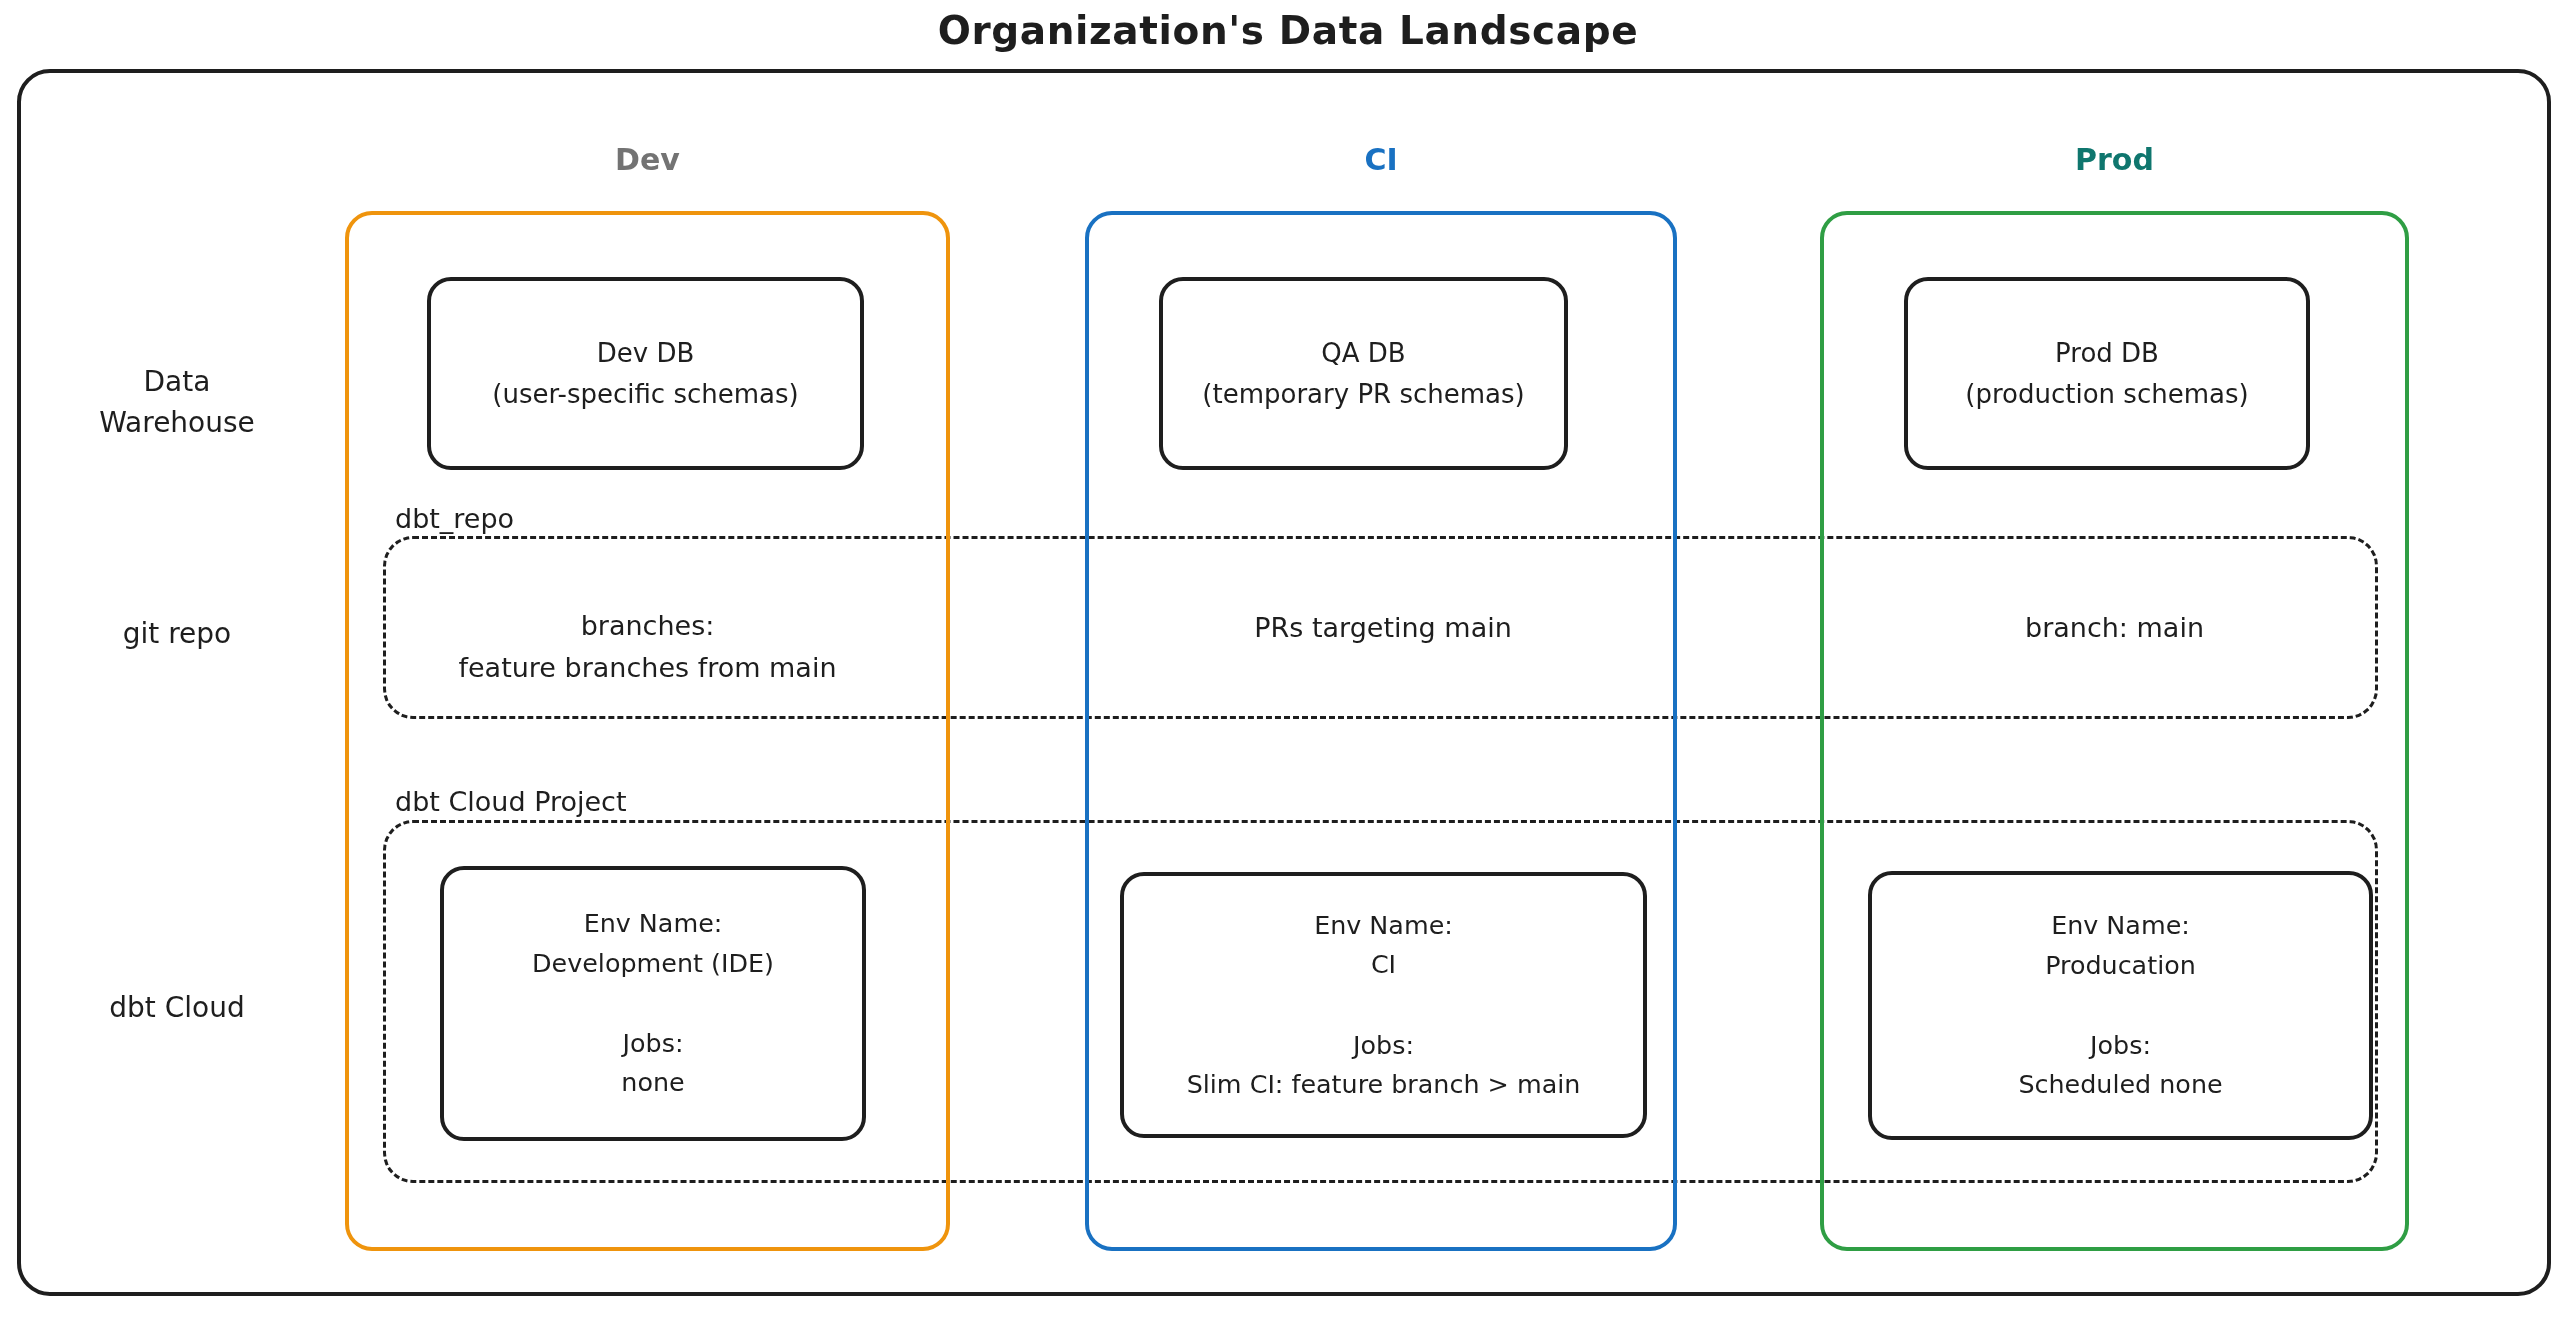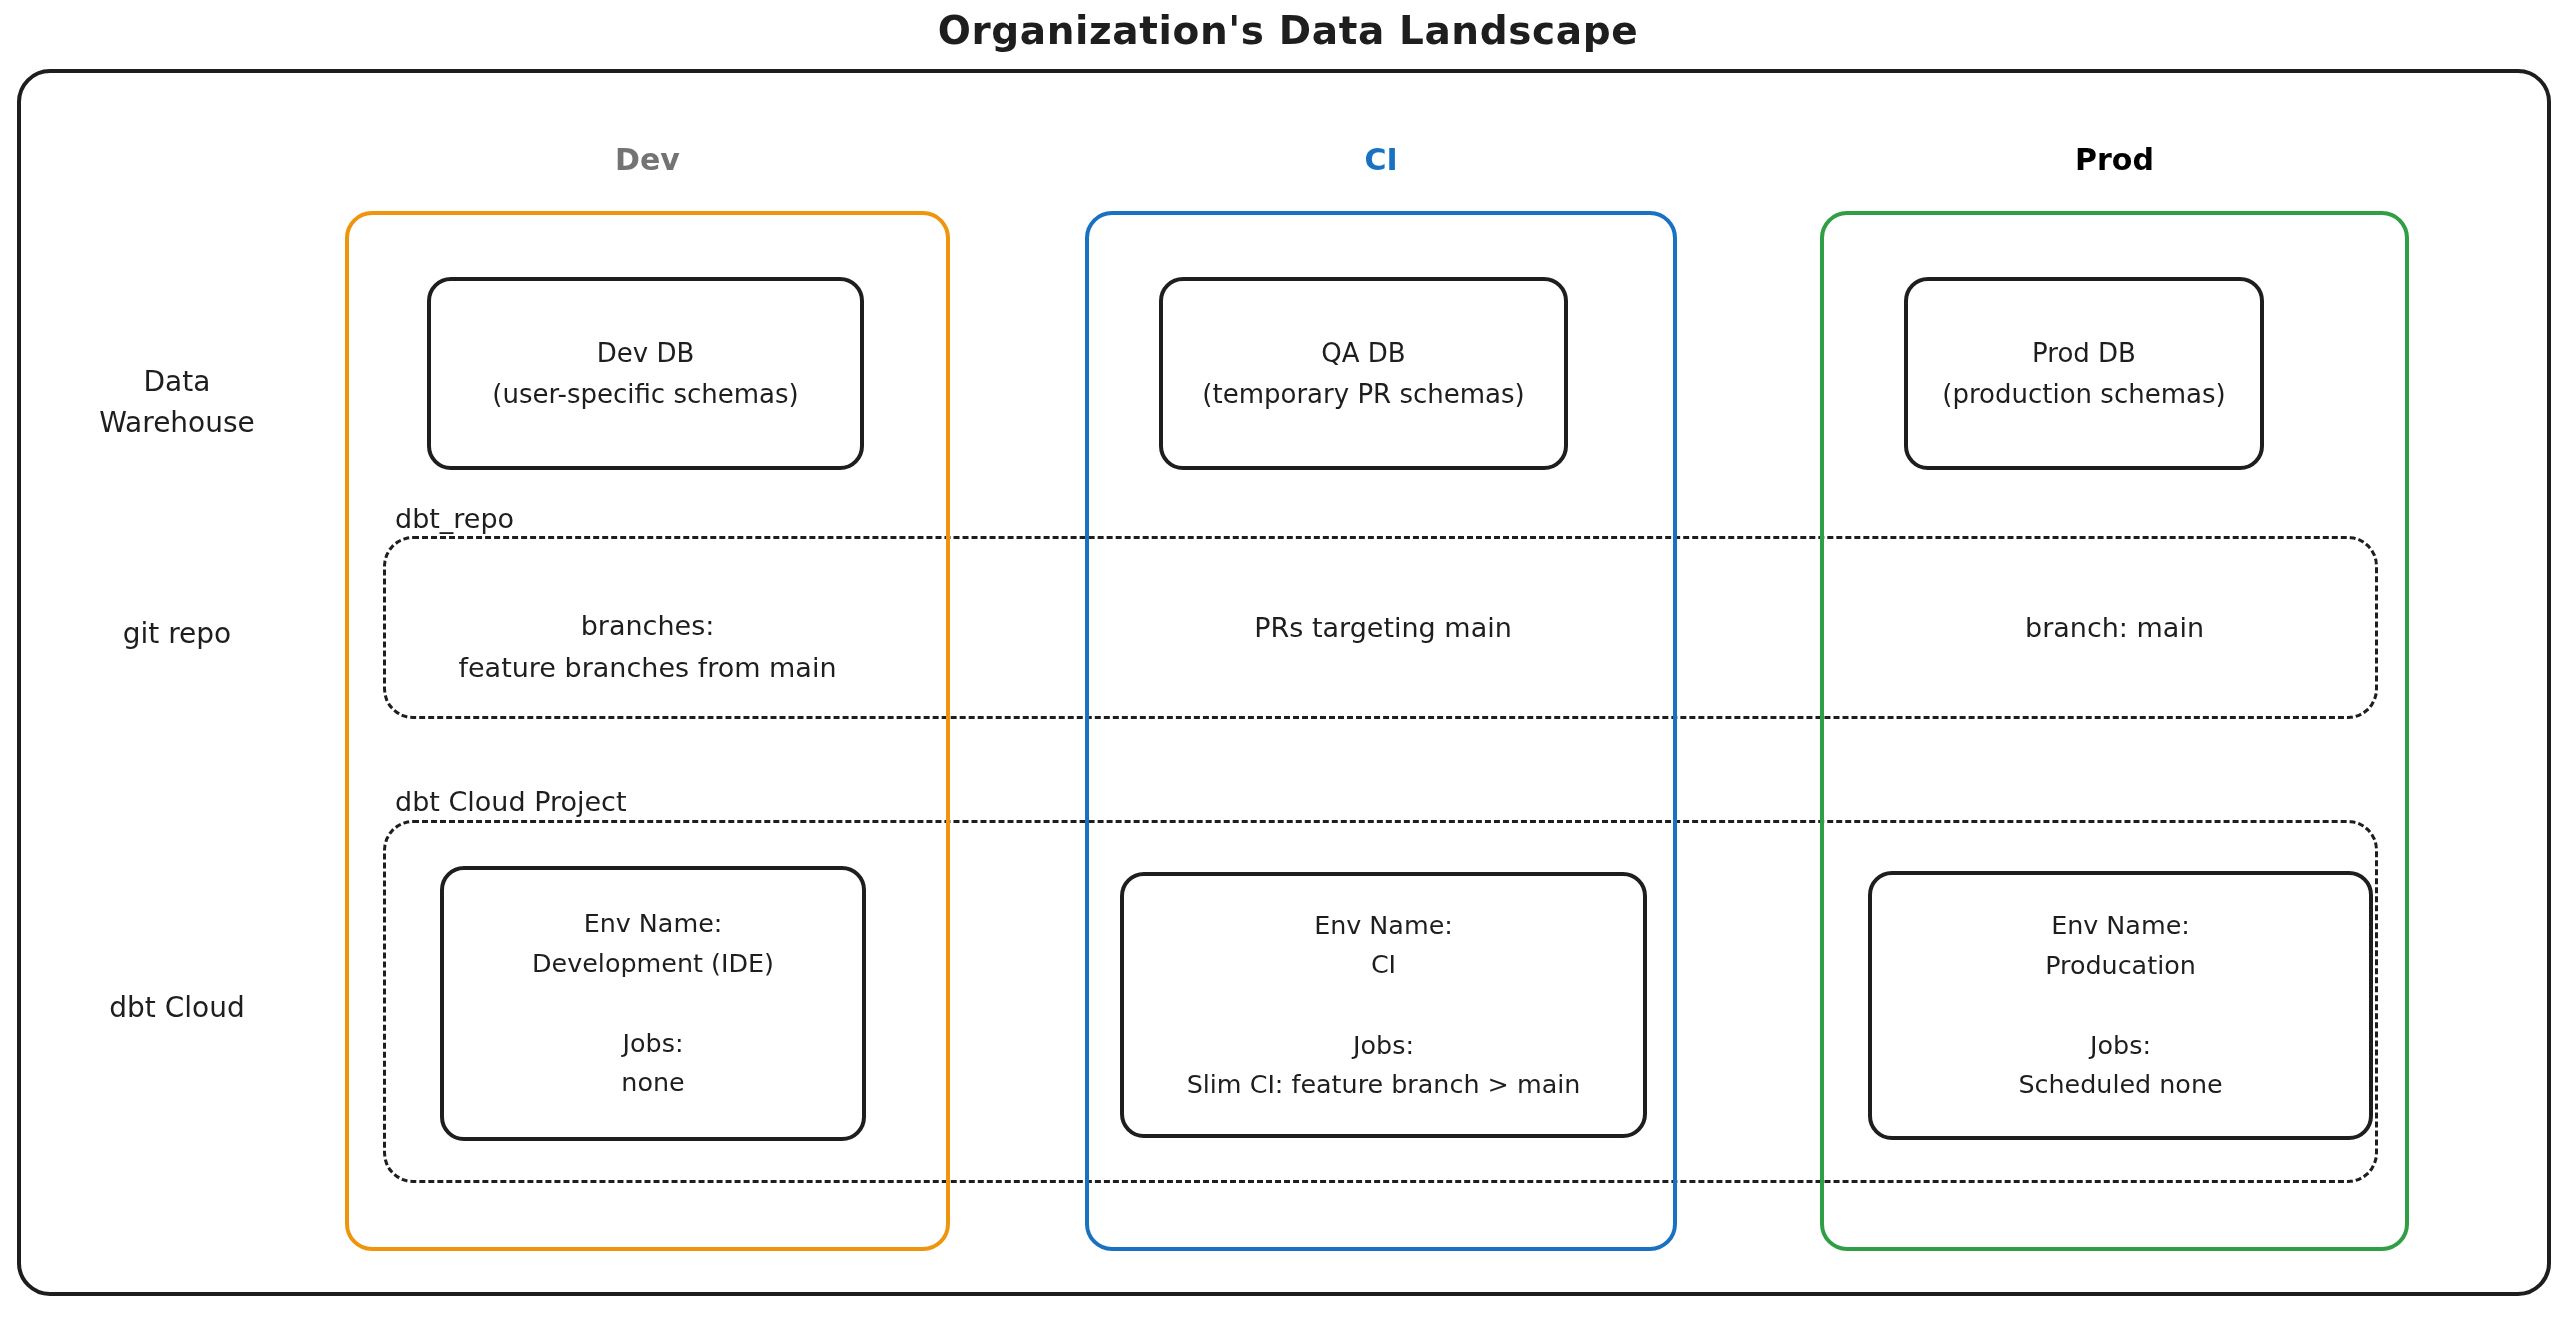--- a/index.html
+++ b/index.html
@@ -36,21 +36,21 @@
   }
 
   .col-header {
     top: 142px;
     text-align: center;
     font-size: 30px;
     font-weight: 600;
   }
   .col-header.dev  { left: 345px;  width: 605px; color: #737373; }
   .col-header.ci   { left: 1085px; width: 592px; color: #1971c2; }
-  .col-header.prod { left: 1820px; width: 589px;  color: #000000; }
+  .col-header.prod { left: 1820px; width: 589px;  color: #0f766e; }
 
   .col-box {
     top: 211px; height: 1040px;
     border-radius: 27px;
     box-sizing: border-box;
     background: transparent;
   }
   .col-box.dev  { left: 345px;  width: 605px; border: 4.1px solid #ef940d; }
   .col-box.ci   { left: 1085px; width: 592px; border: 4.1px solid #1971c2; }
   .col-box.prod { left: 1820px; width: 589px;  border: 4.1px solid #2f9e44; }
@@ -73,21 +73,21 @@
     display: flex;
     flex-direction: column;
     align-items: center;
     justify-content: center;
     gap: 11px;
     text-align: center;
     font-size: 26px;
   }
   .db-box.dev  { left: 427px;  width: 437px; }
   .db-box.ci   { left: 1159px; width: 409px; }
-  .db-box.prod { left: 1904px; width: 360px; }
+  .db-box.prod { left: 1904px; width: 406px; }
 
   .dashed-box {
     left: 383px; width: 1995px;
     border: 3px dashed #1e1e1e;
     border-radius: 30px;
     box-sizing: border-box;
   }
   .dashed-box.git { top: 536px;  height: 183px; }
   .dashed-box.dbt { top: 820px; height: 363px; }
 

